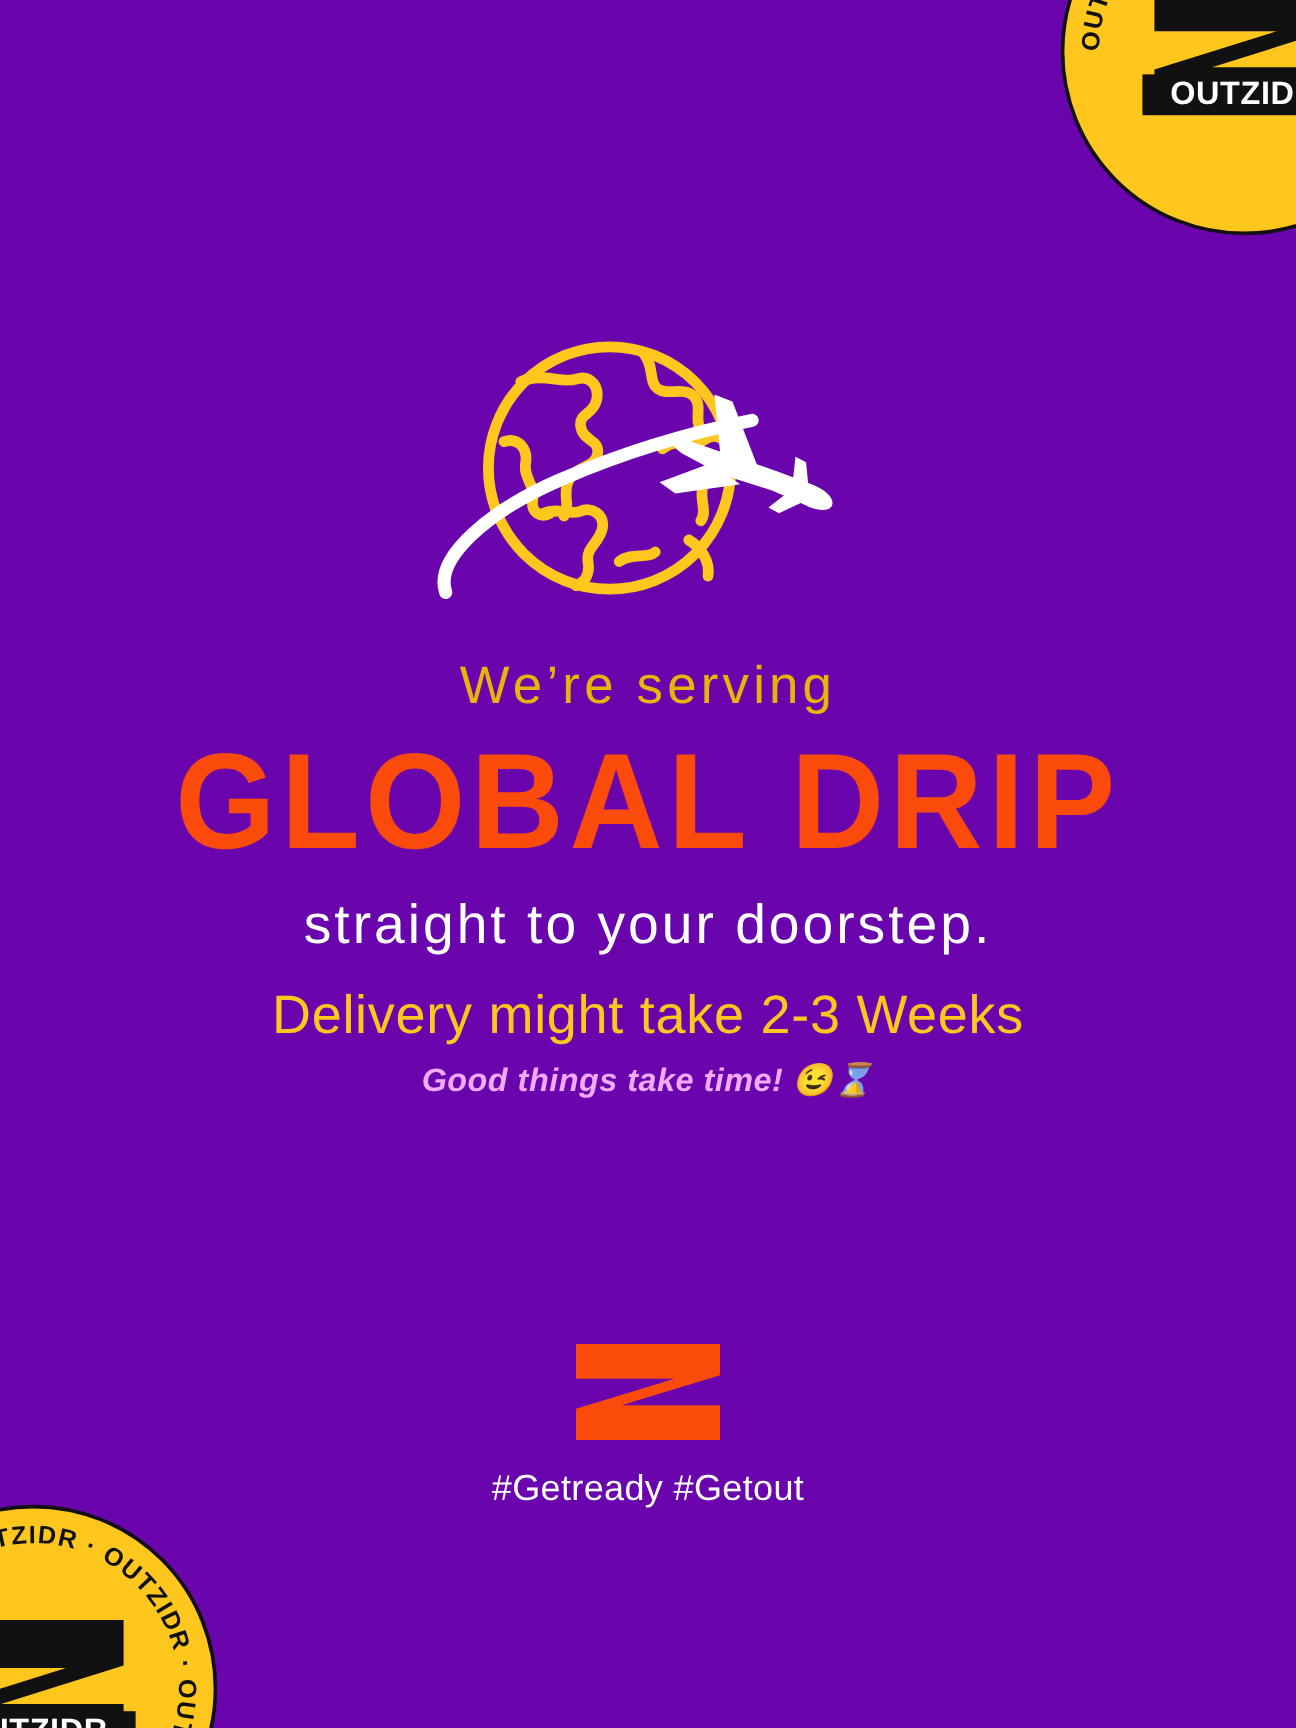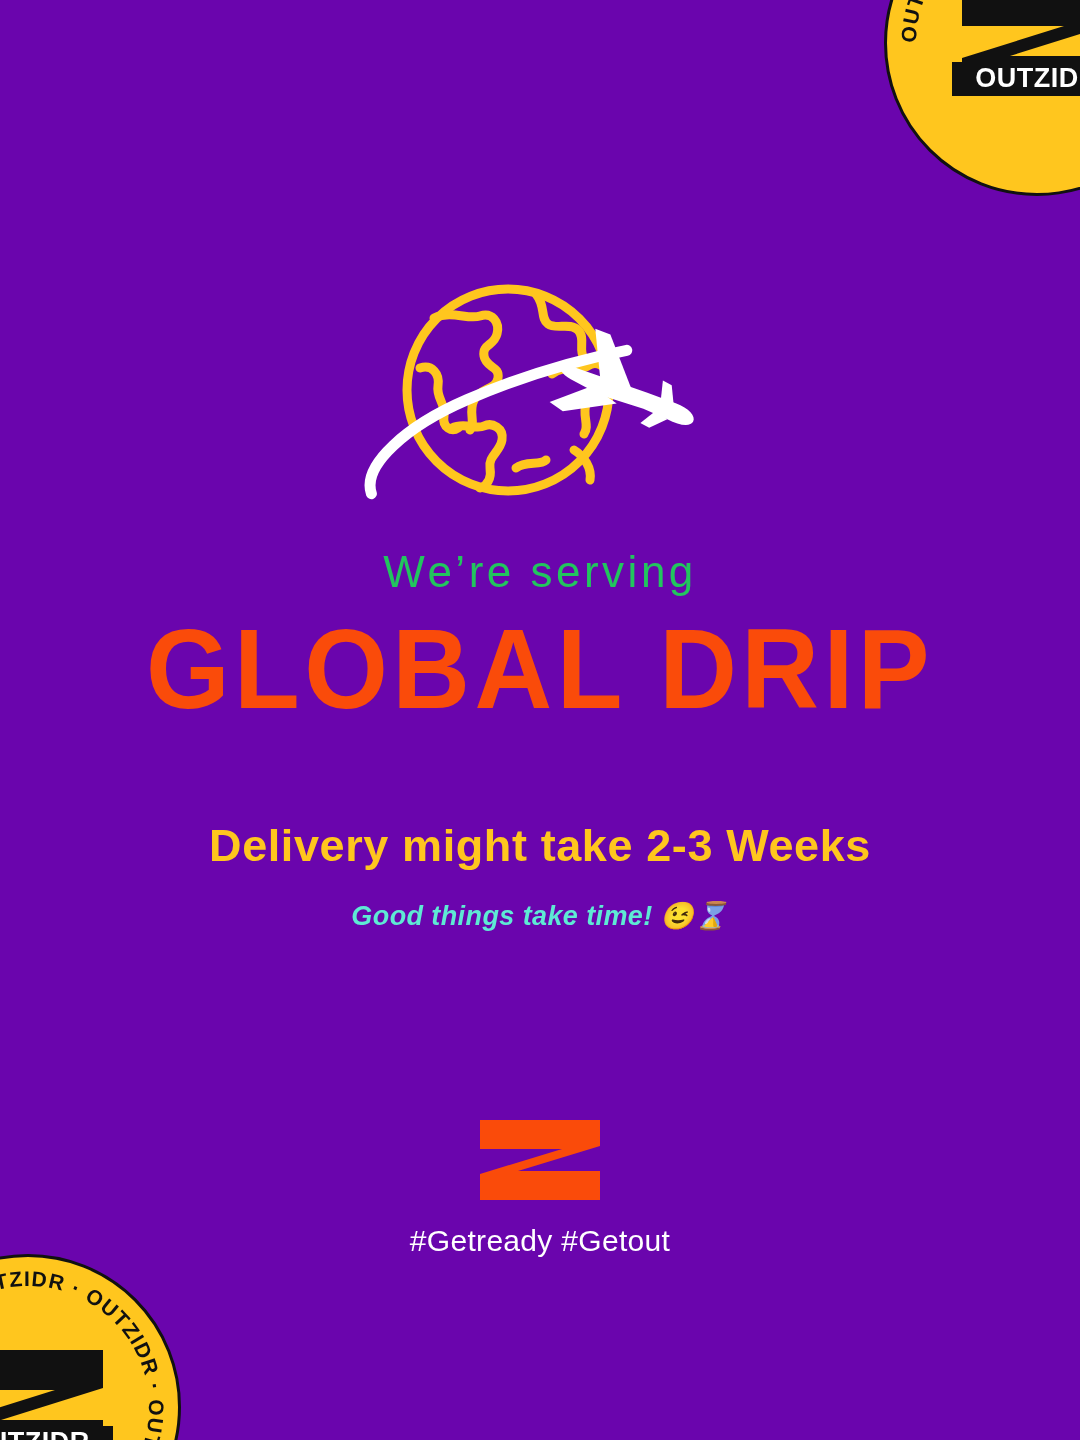--- a/index.html
+++ b/index.html
@@ -66,21 +66,21 @@
 
   
   .copy {
     position: absolute;
     top: 548px;
     left: 0;
     right: 0;
     text-align: center;
   }
   .line-serving {
-    color: #22c55e;
+    color: #eab308;
     font-size: 44px;
     font-weight: 300;
     letter-spacing: 3.5px;
     line-height: 1.1;
   }
   .line-headline {
     color: #FA4B0A;
     font-family: "Liberation Sans Narrow", "Liberation Sans", sans-serif;
     font-size: 96px;
     font-weight: bold;
@@ -102,31 +102,31 @@
   .delivery-block {
     position: absolute;
     top: 820px;
     left: 0;
     right: 0;
     text-align: center;
   }
   .delivery-main {
     color: #FFC61E;
     font-size: 45px;
-    font-weight: bold;
+    font-weight: normal;
     letter-spacing: 0.6px;
     line-height: 1.15;
   }
   .delivery-sub {
-    color: #5eead4;
+    color: #f0abfc;
     font-size: 27px;
     font-weight: bold;
     font-style: italic;
     letter-spacing: 0.4px;
-    margin-top: 28px;
+    margin-top: 12px;
     line-height: 1.2;
   }
 
   
   .footer {
     position: absolute;
     top: 1118px;
     left: 0;
     right: 0;
     text-align: center;
@@ -202,20 +202,21 @@
         <path d="M44,40 L14,74 L30,76 L74,44 Z"></path>
         <path d="M112,22 L104,2 L114,2 L126,20 Z"></path>
         <path d="M112,32 L104,50 L114,50 L126,34 Z"></path>
       </g>
     </svg>
   </div>
 
   <div class="copy">
     <div class="line-serving">We’re serving</div>
     <div class="line-headline">GLOBAL DRIP</div>
+    <div class="line-doorstep">straight to your doorstep.</div>
   </div>
 
   <div class="delivery-block">
     <div class="delivery-main">Delivery might take 2-3 Weeks</div>
     <div class="delivery-sub">Good things take time! 😉⌛</div>
   </div>
 
   <div class="footer">
     <div class="z-mark">
       <svg viewBox="0 0 128 84" aria-hidden="true">

